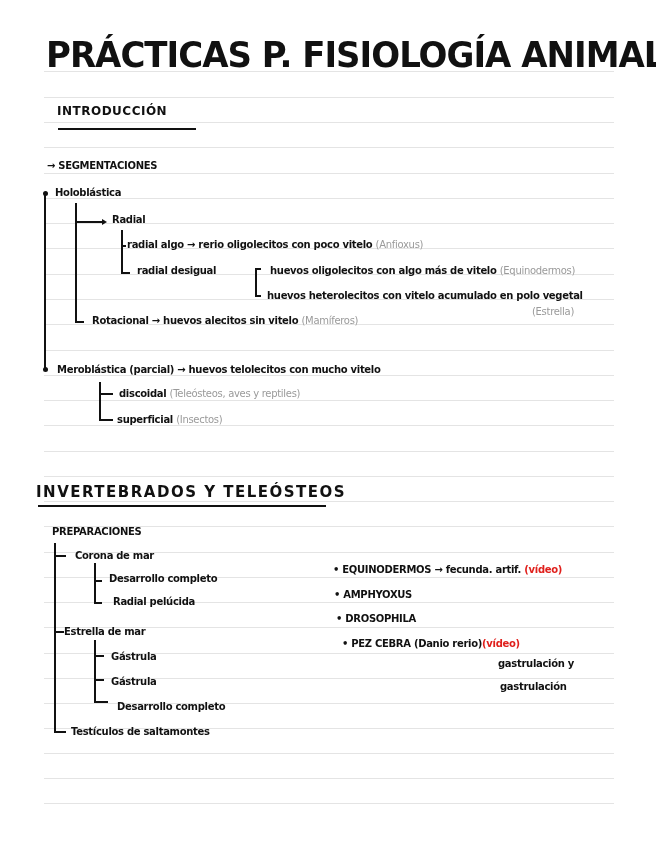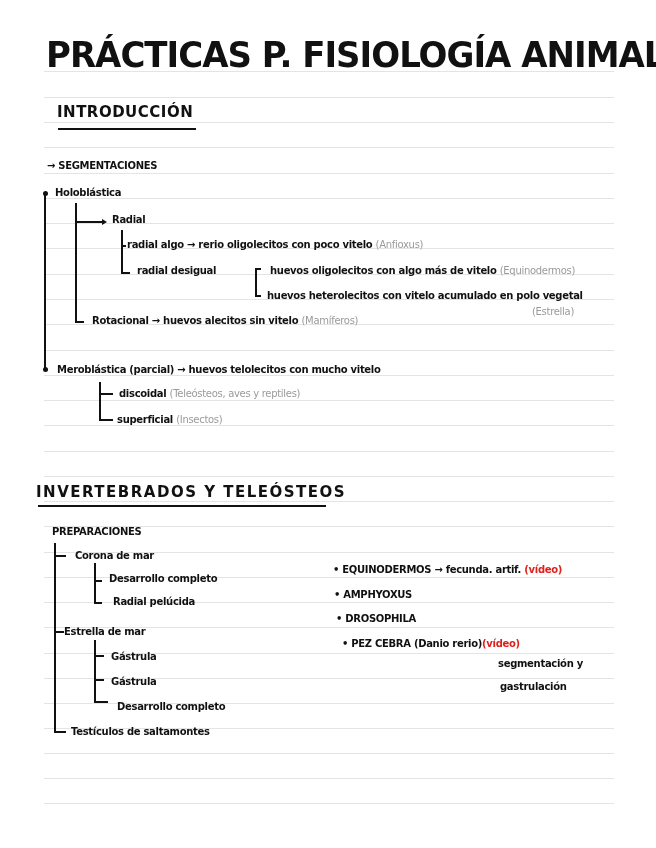--- a/index.html
+++ b/index.html
@@ -5,21 +5,21 @@
   html, body { margin:0; padding:0; background:#ffffff; }
   body { width:656px; height:848px; position:relative; overflow:hidden;
          font-family:"DejaVu Sans", sans-serif; color:#111; }
   .rule { position:absolute; left:44px; width:570px; height:1px; background:#e4e4e4; }
   .t { position:absolute; white-space:nowrap; font-weight:bold; color:#111; line-height:1; }
   .s { font-size:10px; letter-spacing:-0.3px; }
   .gray { color:#9a9a9a; font-weight:normal; }
   .red { color:#e0201c; }
   .title { font-family:"DejaVu Sans", sans-serif; font-size:34px; font-weight:bold;
            letter-spacing:-1px; transform:scaleY(1.05); }
-  .h2 { font-size:15px; letter-spacing:0.5px; }
+  .h2 { font-size:12px; letter-spacing:0.5px; }
   .uline { position:absolute; height:2px; background:#111; }
   .vl { position:absolute; width:2px; background:#111; }
   .hl { position:absolute; height:2px; background:#111; }
   .dot { position:absolute; width:5px; height:5px; border-radius:50%; background:#111; }
   .arrowhead { position:absolute; width:0; height:0; border-top:3px solid transparent;
                border-bottom:3px solid transparent; border-left:5px solid #111; }
 </style>
 </head>
 <body>
 
@@ -145,14 +145,14 @@
 
 <div class="t s" style="left:333px;top:565px">
   <span>• EQUINODERMOS → fecunda. artif.</span>
   <span class="red">(vídeo)</span>
 </div>
 <div class="t s" style="left:334px;top:590px">• AMPHYOXUS</div>
 <div class="t s" style="left:336px;top:614px">• DROSOPHILA</div>
 <div class="t s" style="left:342px;top:639px">
   <span>• PEZ CEBRA (Danio rerio)</span><span class="red">(vídeo)</span>
 </div>
-<div class="t s" style="left:498px;top:659px">segmentación y</div>
+<div class="t s" style="left:498px;top:659px">gastrulación y</div>
 <div class="t s" style="left:500px;top:682px">gastrulación</div>
 
 </body></html>

